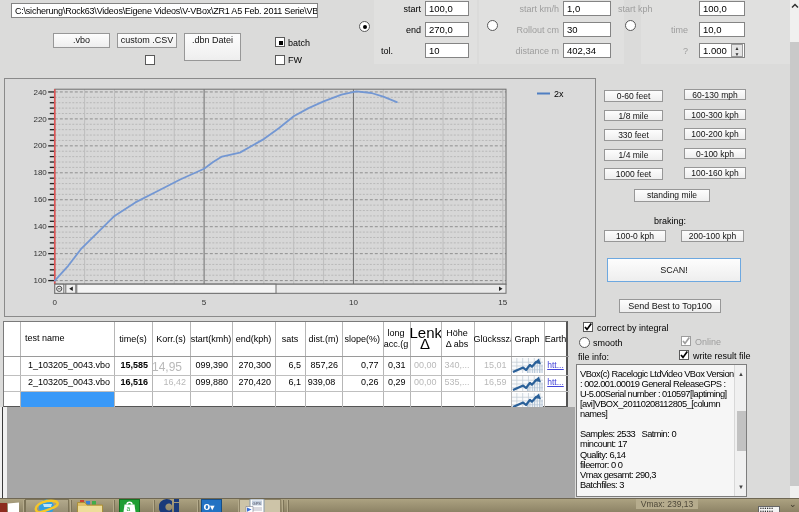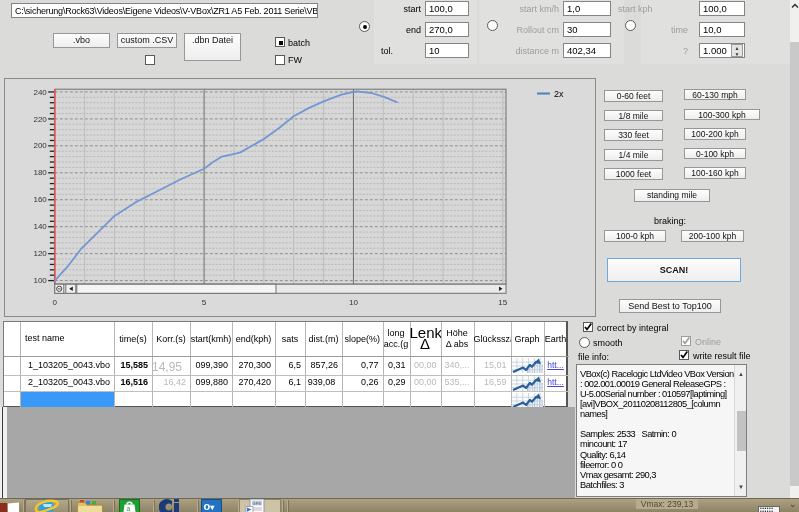--- a/index.html
+++ b/index.html
@@ -154,29 +154,29 @@
       <text x="348.4" y="225.5" font-size="8" text-anchor="middle" fill="#333">10</text>
       <text x="497.8" y="225.5" font-size="8" text-anchor="middle" fill="#333">15</text>
     </svg>
   </div>
 <div class="btn" style="left:604px;top:90px;width:59px;height:11.5px;line-height:10px;font-size:8.5px">0-60 feet</div>
 <div class="btn" style="left:604px;top:109.7px;width:59px;height:11.5px;line-height:10px;font-size:8.5px">1/8 mile</div>
 <div class="btn" style="left:604px;top:129.4px;width:59px;height:11.5px;line-height:10px;font-size:8.5px">330 feet</div>
 <div class="btn" style="left:604px;top:149px;width:59px;height:11.5px;line-height:10px;font-size:8.5px">1/4 mile</div>
 <div class="btn" style="left:604px;top:168.4px;width:59px;height:11.5px;line-height:10px;font-size:8.5px">1000 feet</div>
 <div class="btn" style="left:684px;top:88.8px;width:62px;height:11.5px;line-height:10px;font-size:8.5px">60-130 mph</div>
-<div class="btn" style="left:684px;top:108.5px;width:76px;height:11.5px;line-height:10px;font-size:8.5px">100-300 kph</div>
+<div class="btn" style="left:684px;top:108.5px;width:62px;height:11.5px;line-height:10px;font-size:8.5px">100-300 kph</div>
 <div class="btn" style="left:684px;top:128.20000000000002px;width:62px;height:11.5px;line-height:10px;font-size:8.5px">100-200 kph</div>
 <div class="btn" style="left:684px;top:147.8px;width:62px;height:11.5px;line-height:10px;font-size:8.5px">0-100 kph</div>
 <div class="btn" style="left:684px;top:167.20000000000002px;width:62px;height:11.5px;line-height:10px;font-size:8.5px">100-160 kph</div>
 <div class="btn" style="left:634px;top:188.5px;width:76px;height:13px;line-height:11.5px;font-size:8.5px">standing mile</div>
 <div class="lb" style="left:654px;top:215.5px;font-size:9px">braking:</div>
 <div class="btn" style="left:604px;top:229.5px;width:62px;height:12px;line-height:10.5px;font-size:8.5px">100-0 kph</div>
 <div class="btn" style="left:681px;top:229.5px;width:63px;height:12px;line-height:10.5px;font-size:8.5px">200-100 kph</div>
-<div class="btn" style="left:607px;top:258px;width:134px;height:24px;line-height:22px;border:1px solid #6da8e0;font-weight:bold">SCAN!</div>
+<div class="btn" style="left:607px;top:258px;width:134px;height:24px;line-height:22px;border:1px solid #6da8e0;font-weight:normal">SCAN!</div>
 <div class="btn" style="left:619px;top:298.5px;width:102px;height:14px;line-height:12.5px">Send Best to Top100</div>
 <div class="a" style="left:3px;top:321px;width:565px;height:86px;background:#fff;border-top:1px solid #7a7a7a;border-left:1px solid #7a7a7a;border-bottom:1px solid #555;border-right:2px solid #555">
     <div class="a" style="left:16px;top:0;width:1px;height:86px;background:#b6b6b6"></div>
     <div class="a" style="left:110px;top:0;width:1px;height:86px;background:#b6b6b6"></div>
     <div class="a" style="left:148px;top:0;width:1px;height:86px;background:#b6b6b6"></div>
     <div class="a" style="left:186px;top:0;width:1px;height:86px;background:#b6b6b6"></div>
     <div class="a" style="left:228px;top:0;width:1px;height:86px;background:#b6b6b6"></div>
     <div class="a" style="left:271px;top:0;width:1px;height:86px;background:#b6b6b6"></div>
     <div class="a" style="left:301px;top:0;width:1px;height:86px;background:#b6b6b6"></div>
     <div class="a" style="left:338px;top:0;width:1px;height:86px;background:#b6b6b6"></div>

